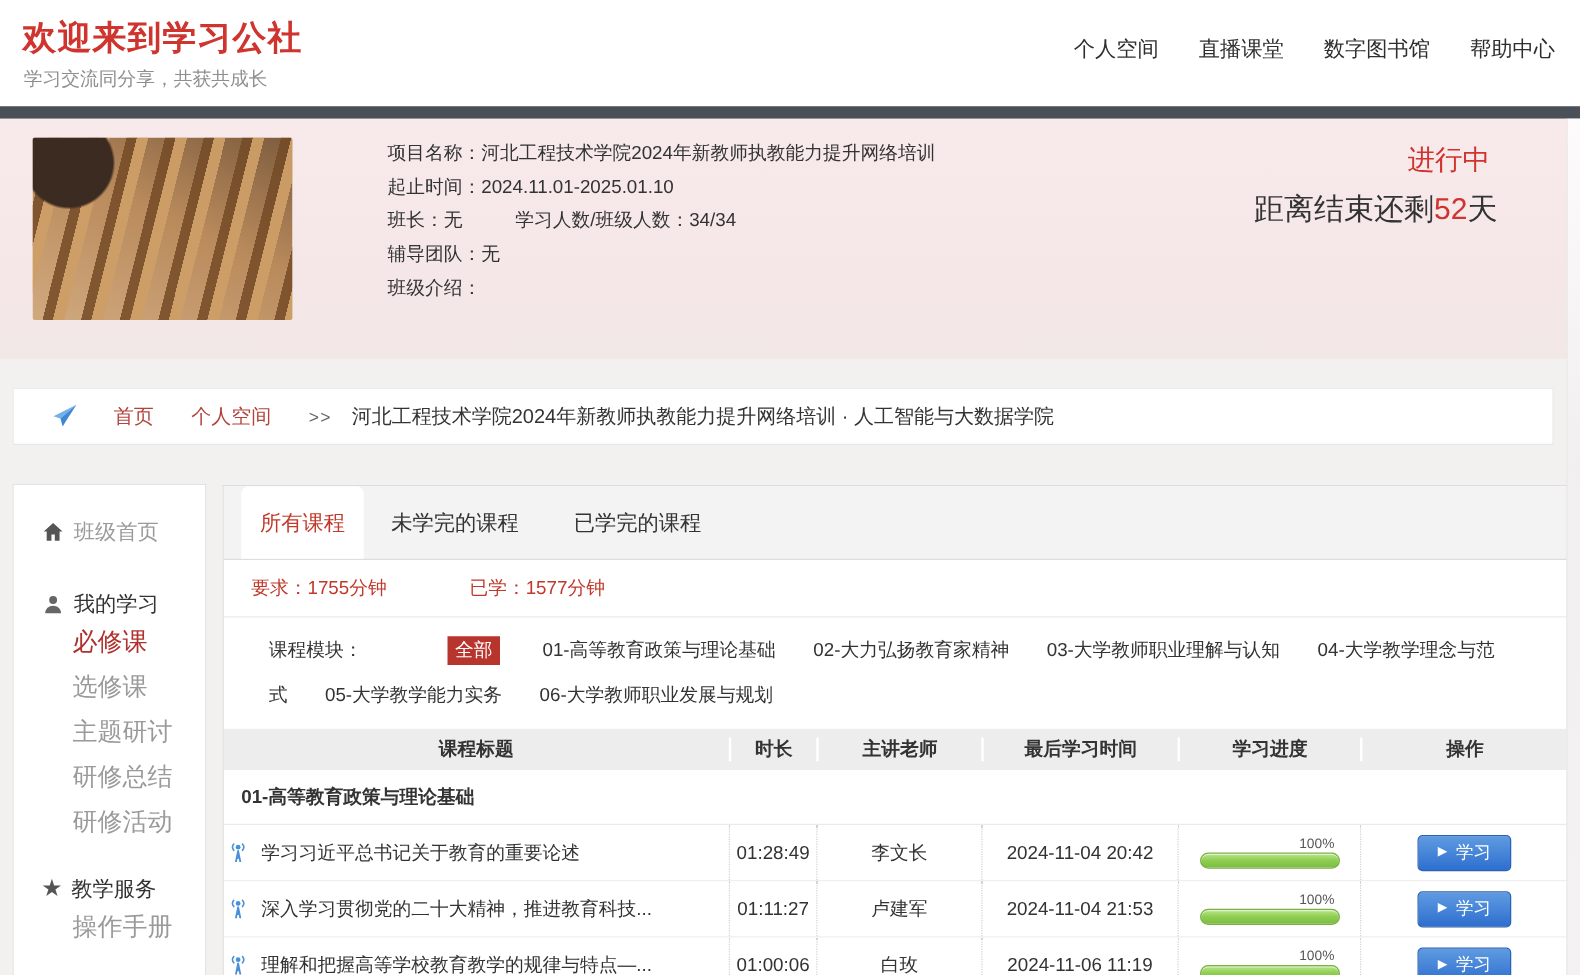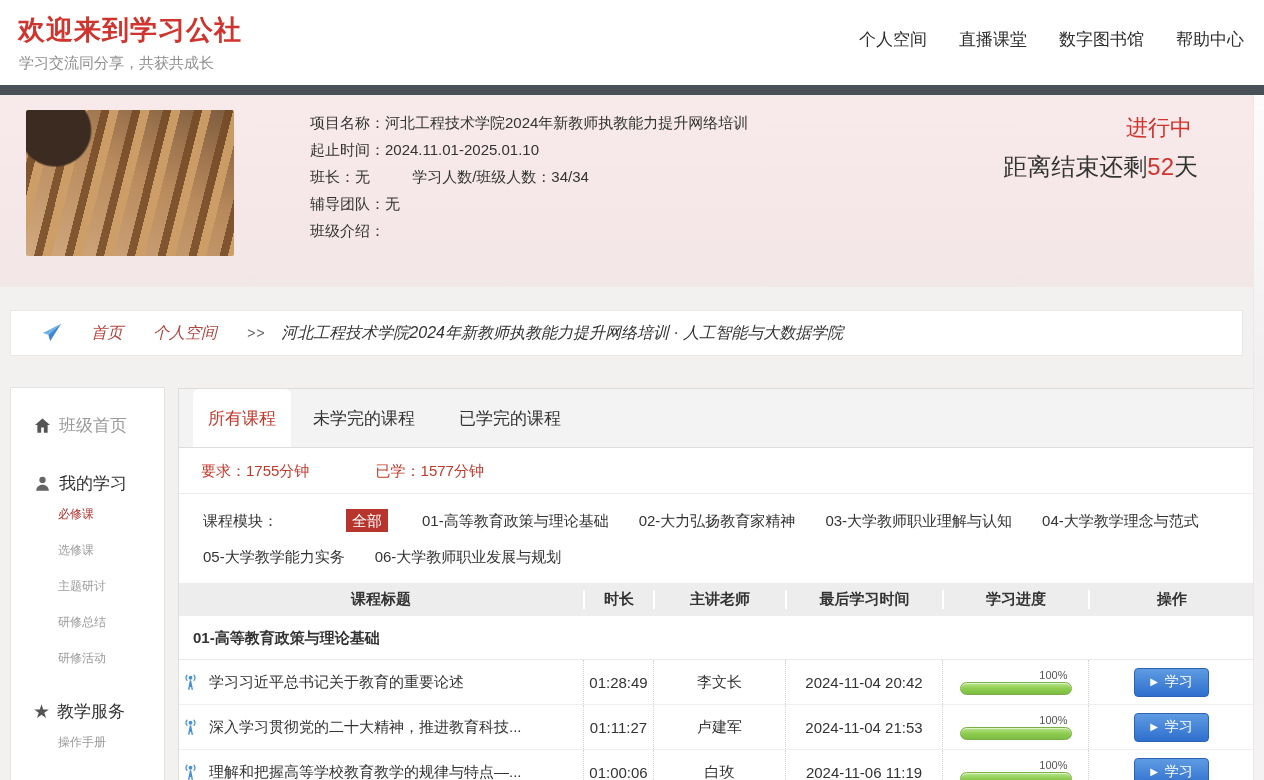--- a/index.html
+++ b/index.html
@@ -29,48 +29,48 @@
   .banner-info { position:absolute; left:310px; top:14px; }
   .banner-title { font-size:27px; font-weight:500; color:#333; margin-bottom:11px; }
   .bfield { font-size:15px; color:#333; line-height:27px; white-space:nowrap; }
   .bfield .pair2 { margin-left:38px; }
   .banner-right { position:absolute; right:66px; top:18px; text-align:right; }
   .status-badge { font-size:22px; color:#cf342e; margin-bottom:8px; margin-right:6px; }
   .countdown { font-size:24px; color:#333; }
   .countdown .days { color:#cf342e; }
   
   .crumbbar { position:absolute; top:310px; left:10px; width:1233px; height:46px; background:#fff;
-              border:1px solid #e7e7e7; display:flex; align-items:center; padding-left:30px;font-style:italic; }
+              border:1px solid #e7e7e7; display:flex; align-items:center; padding-left:30px; }
   .crumbbar .plane { width:22px; height:22px; margin-right:28px; }
   .crumb-link { font-size:16px; color:#b2433d; margin-right:30px; cursor:pointer; }
   .crumb-sep { font-size:14px; color:#666; margin-right:16px; letter-spacing:1px; }
   .crumb-cur { font-size:16px; color:#333; }
   
   .sidebar { position:absolute; left:10px; top:387px; width:155px; height:394px; background:#fff;
              border:1px solid #e3e3e3; border-bottom:none; padding-top:24px; }
   .sgroup { display:flex; align-items:center; padding-left:22px; height:26px; }
   .sgroup .gicon { width:19px; height:19px; margin-right:7px; display:inline-flex; }
   .sgroup .glabel { font-size:17px; color:#333; }
   .sgroup.muted .glabel { color:#9a9a9a; }
   .sgroup .staricon { font-size:19px; color:#555; margin-right:7px; line-height:19px; }
   .ssub { padding-left:47px; }
-  .ssub div { font-size:12px; color:#9a9a9a; line-height:36px; cursor:pointer; }
+  .ssub div { font-size:20px; color:#9a9a9a; line-height:36px; cursor:pointer; }
   .ssub div.active { color:#b0302c; }
   .gap1 { margin-top:32px; } .gap2 { margin-top:22px; }
   
   .main { position:absolute; left:178px; top:388px; width:1077px; height:392px; background:#fff;
           border:1px solid #ddd; border-bottom:none; overflow:hidden; }
   .tabstrip { height:59px; background:#f3f3f3; border-bottom:1px solid #ddd; display:flex; }
   .tab { font-size:17px; color:#333; line-height:59px; padding:0 22px; cursor:pointer; }
   .tab.active { background:#fff; color:#c0392b; margin-left:14px; width:98px; padding:0;
                 text-align:center; border-radius:6px 6px 0 0; }
   .statsrow { height:46px; line-height:46px; padding-left:22px; border-bottom:1px solid #ececec;
               font-size:15px; color:#c0392b; }
   .statsrow .stat2 { margin-left:62px; }
-  .modules { padding:9px 24px 8px; font-size:15px; line-height:36px; color:#333; }
+  .modules { padding:9px 36px 8px; font-size:15px; line-height:36px; color:#333; }
   .mod-label { margin-right:68px; }
   .mod-all { background:#b8352e; color:#fff; padding:3px 6px; margin-right:34px; cursor:pointer; }
   .mod-opt { margin-right:30px; cursor:pointer; }
   
   .thead { display:flex; height:33px; background:#ededed; align-items:center; }
   .thead .hc { font-size:15px; font-weight:bold; color:#333; text-align:center; border-left:2px solid #fff; }
   .thead .hc:first-child { border-left:none; }
   .c-title { flex:1; } .c-dur { width:70px; } .c-tea { width:132px; }
   .c-time { width:157px; } .c-prog { width:146px; } .c-act { width:166px; }
   .sectionrow { height:44px; line-height:44px; padding-left:14px; font-size:15px; font-weight:bold;

